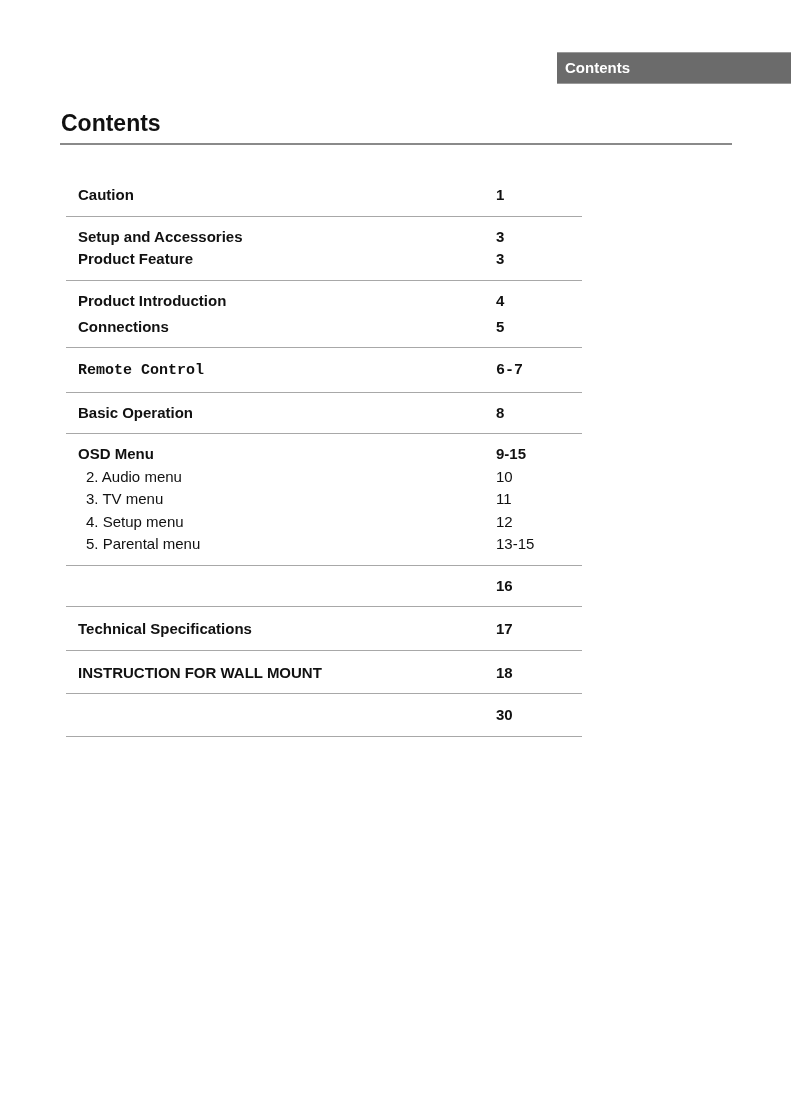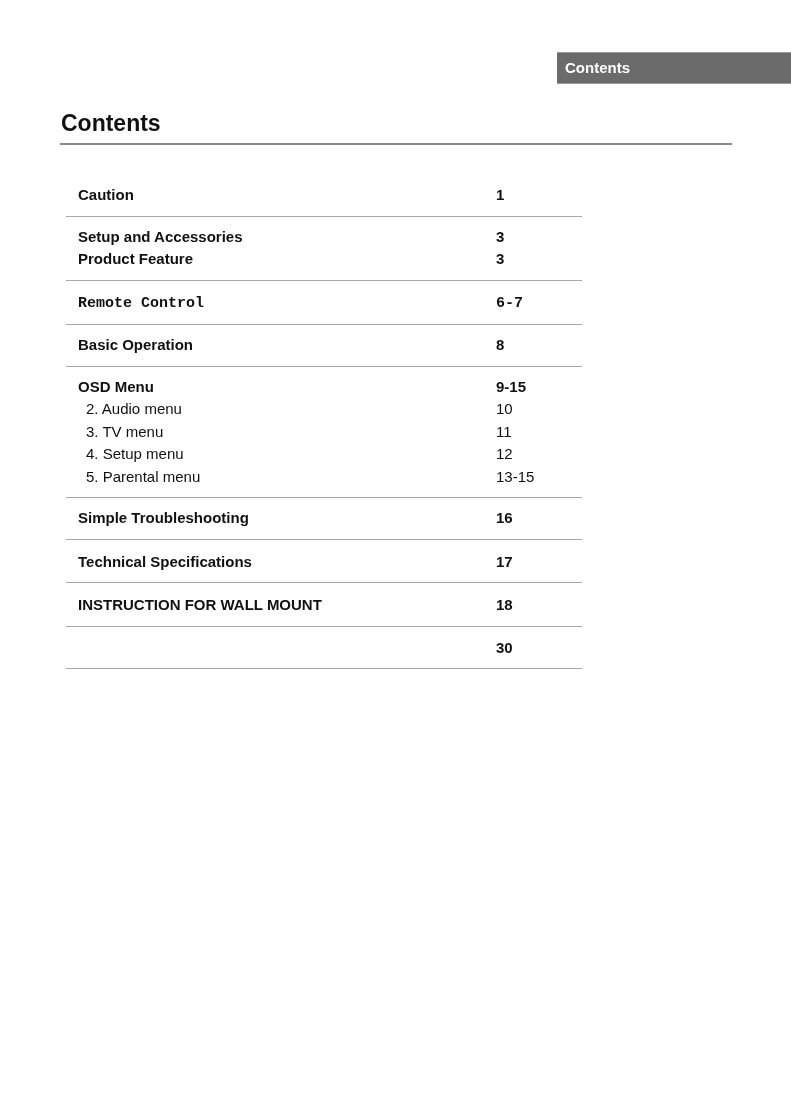--- a/index.html
+++ b/index.html
@@ -41,20 +41,30 @@
     <div class="row bold">
       <span class="label">Setup and Accessories</span>
       <span class="page">3</span>
     </div>
     <div class="row bold">
       <span class="label">Product Feature</span>
       <span class="page">3</span>
     </div>
   </div>
 
+  <div class="group">
+    <div class="row bold tall">
+      <span class="label">Product Introduction</span>
+      <span class="page">4</span>
+    </div>
+    <div class="row bold">
+      <span class="label">Connections</span>
+      <span class="page">5</span>
+    </div>
+  </div>
 
   <div class="group" style="padding-top:3px;font-family:Liberation Mono, monospace;">
     <div class="row bold">
       <span class="label">Remote Control</span>
       <span class="page">6-7</span>
     </div>
   </div>
 
   <div class="group">
     <div class="row bold">
@@ -81,21 +91,20 @@
       <span class="page">12</span>
     </div>
     <div class="row sub">
       <span class="label">5. Parental menu</span>
       <span class="page">13-15</span>
     </div>
   </div>
 
   <div class="group">
     <div class="row bold">
-      <span class="label">Simple Troubleshooting</span>
       <span class="page">16</span>
     </div>
   </div>
 
   <div class="group" style="padding-top:2px;text-align:right;">
     <div class="row bold">
       <span class="label">Technical Specifications</span>
       <span class="page">17</span>
     </div>
   </div>

